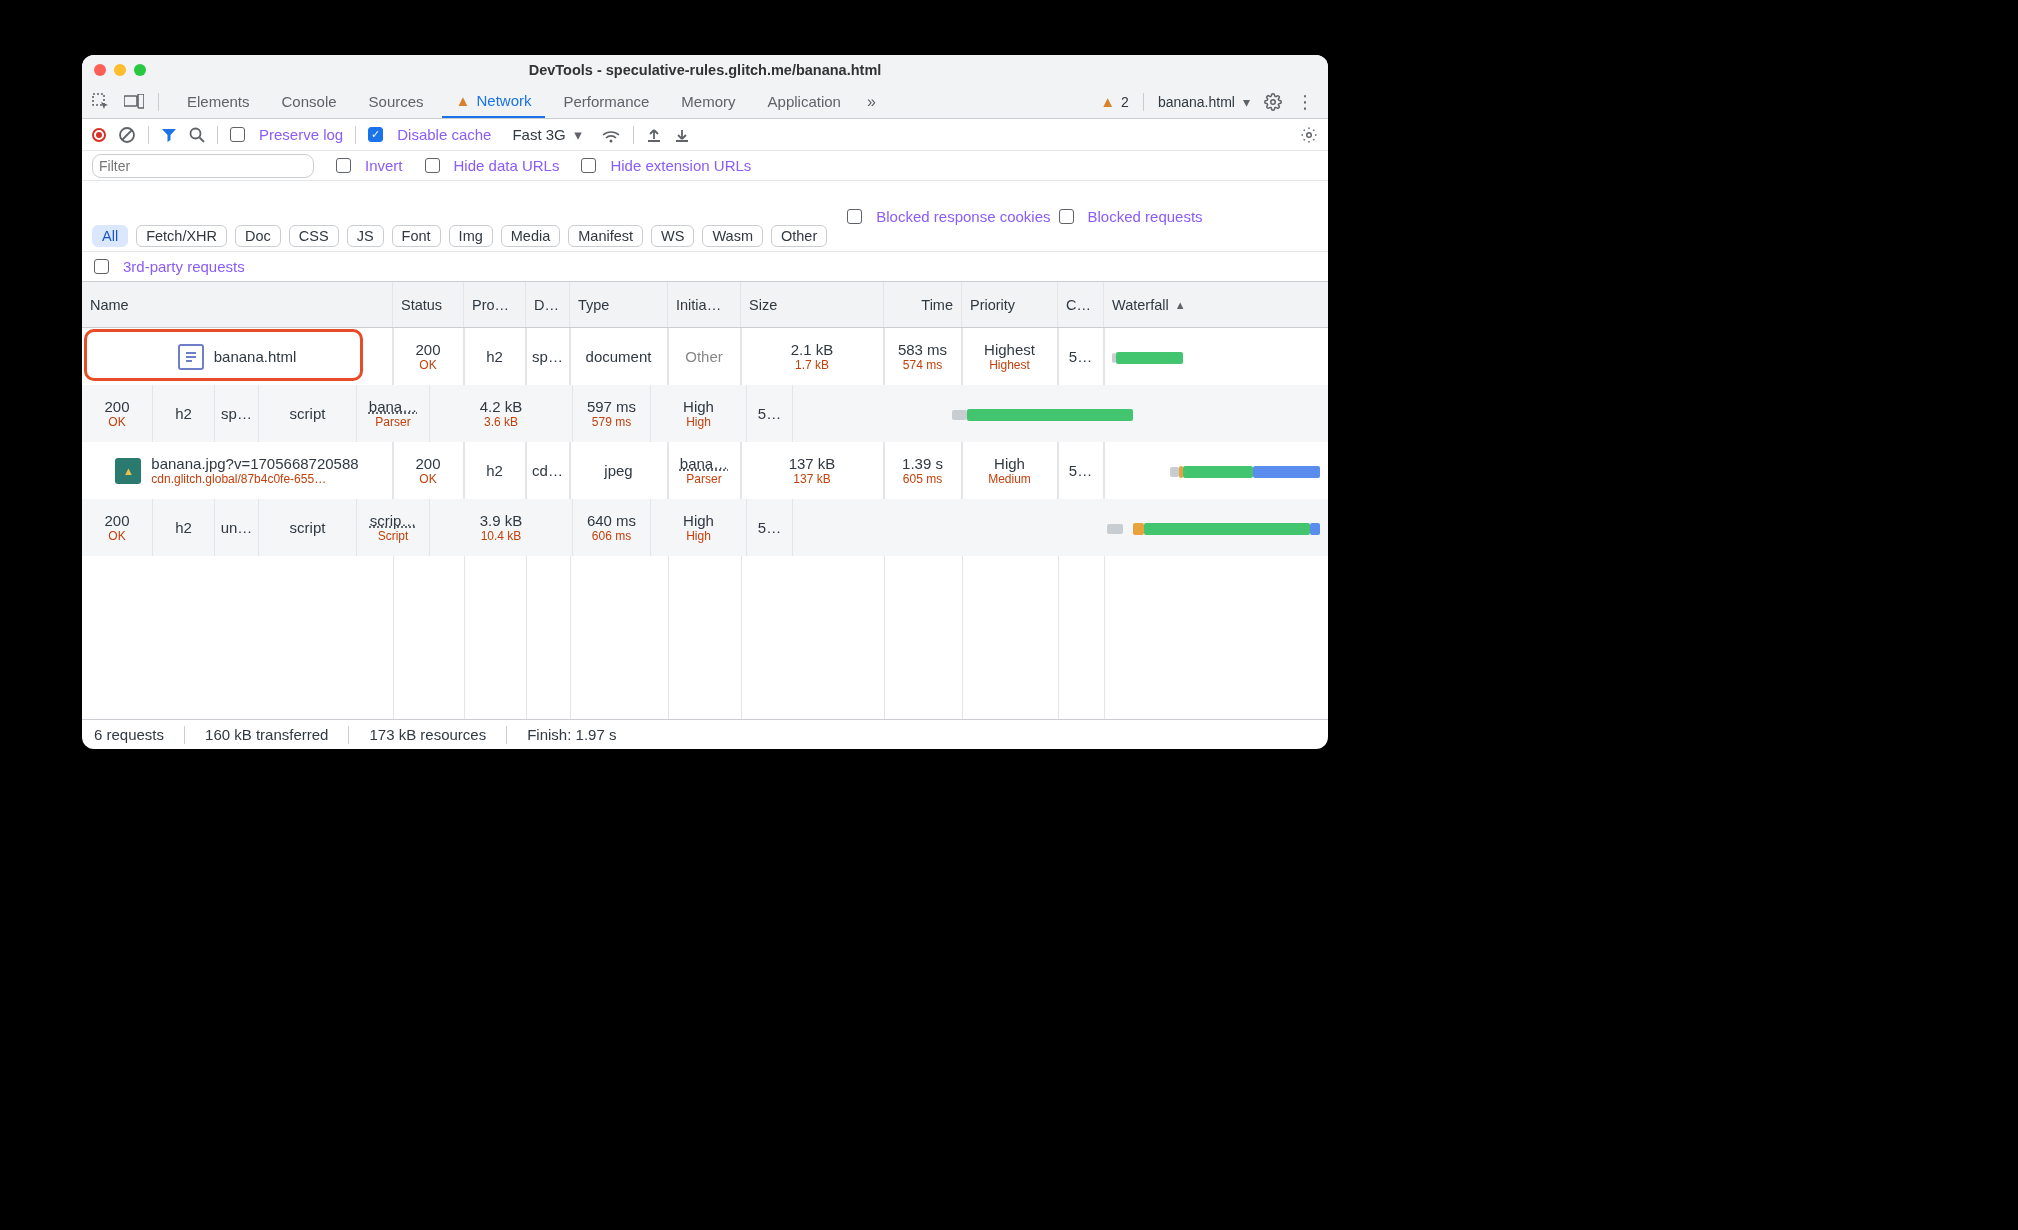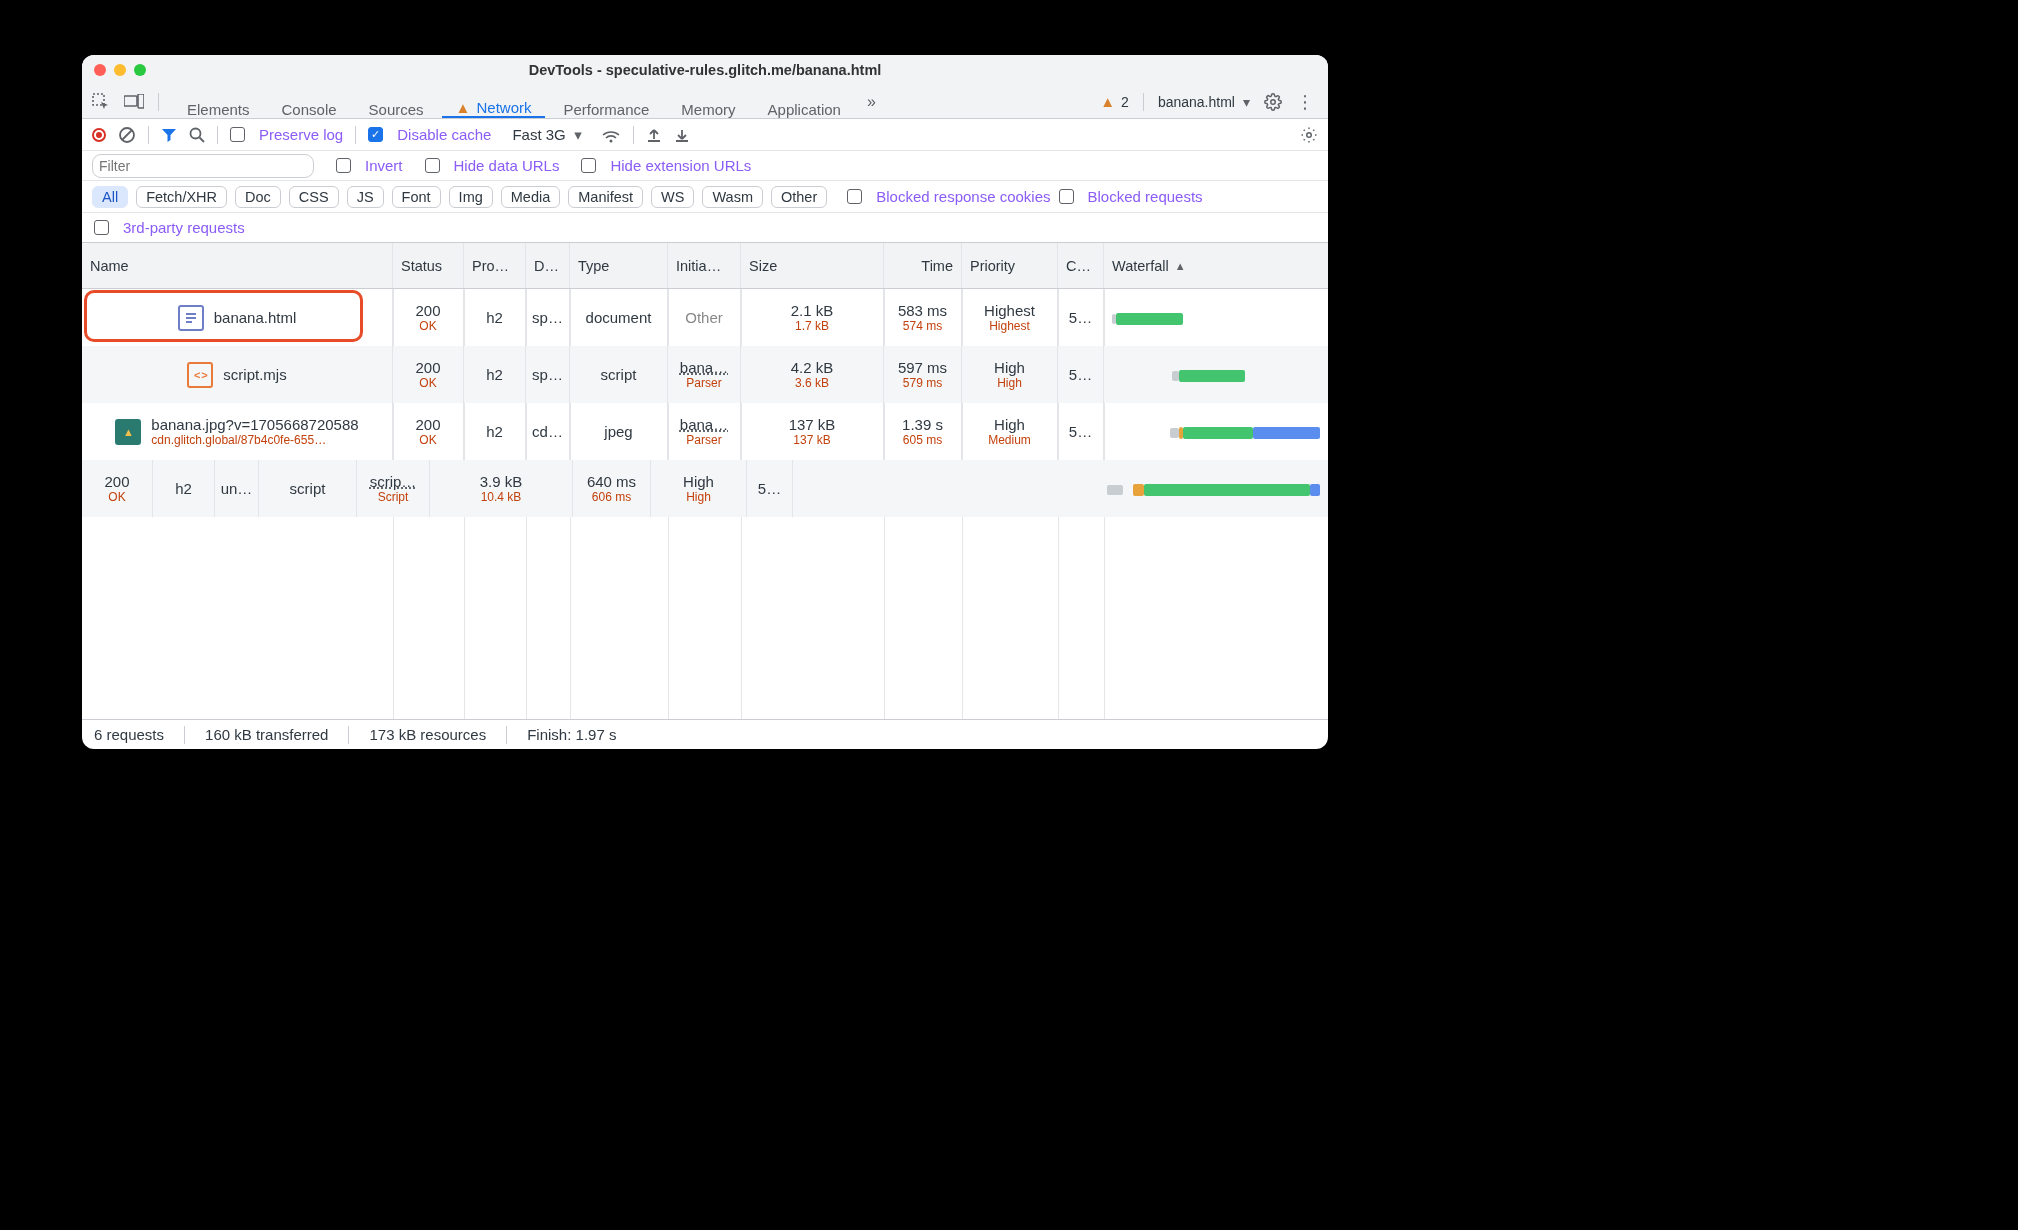--- a/index.html
+++ b/index.html
@@ -42,21 +42,21 @@
   
   .paneltabs {
     height: 34px;
     background: #f1f3f4;
     border-bottom: 1px solid #cacdd1;
     display: flex; align-items: center;
     padding: 0 8px;
     gap: 4px;
   }
   .paneltabs .left-icons { display:flex; gap:14px; padding:0 10px 0 2px; align-items:center;}
-  .tab { padding: 0 14px; height:100%; display:flex; align-items:flex-end; color:#5f6368; font-size:15px; cursor:pointer; gap:6px;}
+  .tab { padding: 0 14px; height:100%; display:flex; align-items:center; color:#5f6368; font-size:15px; cursor:pointer; gap:6px;}
   .tab.active { color:#1a73e8; border-bottom: 2px solid #1a73e8; }
   .paneltabs .right { margin-left:auto; display:flex; align-items:center; gap:14px; padding-right:6px;}
   .warn-tri { color:#d9822b; font-size:15px;}
   .divider  { width:1px; height:18px; background:#cacdd1; }
   .icn { display:inline-flex; align-items:center; justify-content:center; }
   .icn svg { display:block; }
   
   .nettoolbar {
     height: 32px;
     display:flex; align-items:center;
@@ -72,21 +72,21 @@
   .chkbox.checked::after{ content:"✓"; color:#fff; font-size:11px; line-height:1;}
   .throttle { display:flex; align-items:center; gap:8px; }
   .throttle-sel { border:1px solid transparent; padding:2px 22px 2px 8px; position:relative; font-size:15px;}
   .throttle-sel::after{content:"▾"; position:absolute; right:6px; top:2px; color:#5f6368;}
   .nettoolbar .spacer{flex:1;}
   
   .filterrow { height:30px; display:flex; align-items:center; padding:3px 10px; gap:22px; border-bottom:1px solid #e3e5e8;}
   .filterbox { border:1px solid #cacdd1; border-radius:9px; width:222px; height:24px; font-size:14px; padding:0 6px; color:#9aa0a6;}
   
   .typerow { min-height:32px; display:flex; align-items:center; padding:4px 10px; gap:8px; border-bottom:1px solid #e3e5e8; flex-wrap:wrap;}
-  .pill { border:1px solid #cacdd1; border-radius:6px; padding:2px 9px; font-size:14.5px; color:#303942; cursor:pointer;}
+  .pill { border:1px solid #cacdd1; border-radius:6px; padding:2px 9px; font-size:14.5px; color:#303942; cursor:pointer;margin-top:40px;}
   .pill.active{ background:#dbe7fd; border-color:#dbe7fd; color:#1a56c4;}
   .chkrow { height:30px; display:flex; align-items:center; padding:0 12px; border-bottom:1px solid #cacdd1;}
   
   .nettable { flex:1; display:flex; flex-direction:column; overflow:hidden;}
   .thead { display:flex; height:46px; background:#f1f3f4; border-bottom:1px solid #cacdd1; font-size:14.5px; color:#303942;}
   .th, .td { border-right:1px solid #e3e5e8; padding:0 8px; display:flex; align-items:center; overflow:hidden; white-space:nowrap; text-overflow:ellipsis;}
   .col-name {width:311px;}
   .col-status{width:71px;}
   .col-proto{width:62px;}
   .col-dom{width:44px;}
@@ -390,26 +390,20 @@
           </div>
     <div class="td col-wf">
             <div class="wfbar">
               <span class="seg wait" style="left:0%;width:2%"></span>
               <span class="seg ttfb" style="left:2%;width:32%"></span>
             </div>
           </div>
           <div class="highlight-ring"></div>
         </div>
         <div class="row">
-          <div class="td col-name name-td">
-            <span class="js-icon"></span>
-            <span class="nbox">
-              <span>script.mjs</span>
-            </span>
-          </div>
     <div class="td col-status">
             <span>200</span>
             <span class="line2">OK</span>
           </div>
     <div class="td col-proto">
             <span>h2</span>
           </div>
     <div class="td col-dom">
             <span>sp…</span>
           </div>

